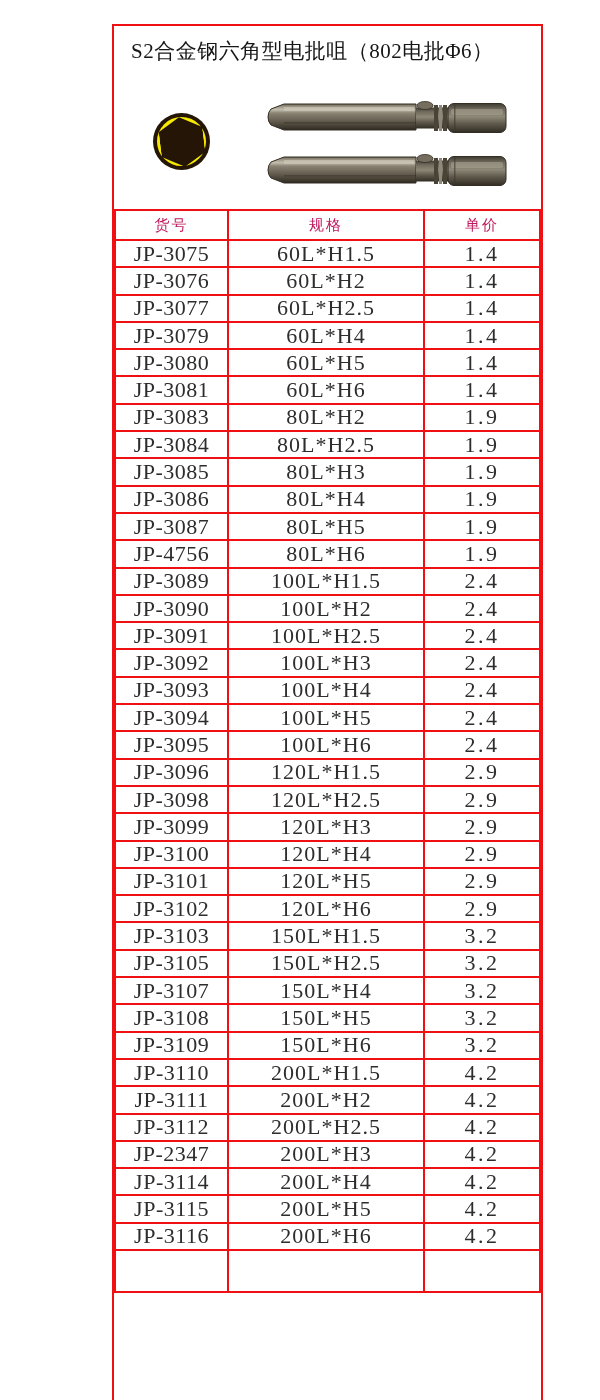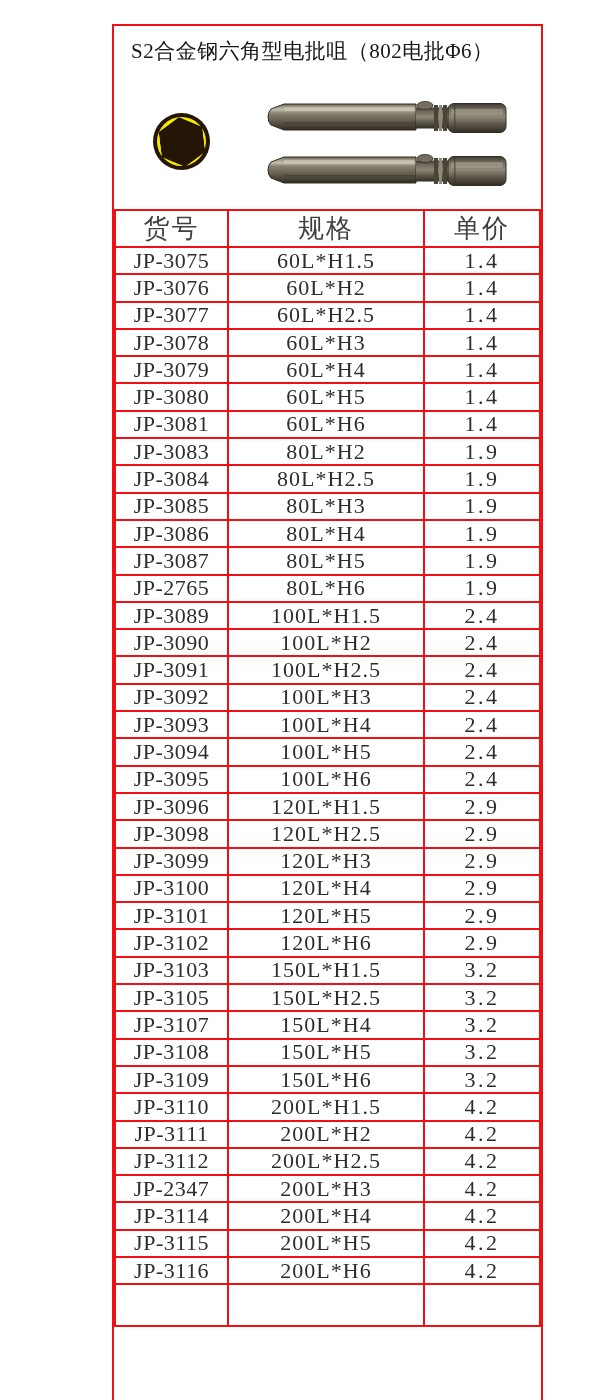--- a/index.html
+++ b/index.html
@@ -44,21 +44,21 @@
   .bit2{top:125px;}
   
   table.price{
     border-collapse:collapse;table-layout:fixed;width:100%;
     background:#ffffff;
   }
   .price th,.price td{
     border:2px solid var(--red);padding:0;text-align:center;
     vertical-align:middle;overflow:hidden;white-space:nowrap;
   }
-  .price th{height:28px;font-size:26px;font-weight:400;color:#404040;letter-spacing:2px;}
+  .price th{height:28px;font-size:15px;font-weight:400;color:#be185d;letter-spacing:2px;}
   .price td{height:25.3px;font-size:22px;color:var(--ink);line-height:1;}
   .c-item{letter-spacing:0.5px;}
   .c-spec{letter-spacing:1px;border-radius:11px;}
   .c-price{letter-spacing:2.5px;}
   tr.partial td{height:40px;}
 </style>
 </head>
 <body>
 
 <div class="screen">
@@ -141,25 +141,20 @@
             <td class="c-item">JP-3076</td>
             <td class="c-spec">60L*H2</td>
             <td class="c-price">1.4</td>
           </tr>
           <tr>
             <td class="c-item">JP-3077</td>
             <td class="c-spec">60L*H2.5</td>
             <td class="c-price">1.4</td>
           </tr>
           <tr>
-            <td class="c-item">JP-3078</td>
-            <td class="c-spec">60L*H3</td>
-            <td class="c-price">1.4</td>
-          </tr>
-          <tr>
             <td class="c-item">JP-3079</td>
             <td class="c-spec">60L*H4</td>
             <td class="c-price">1.4</td>
           </tr>
           <tr>
             <td class="c-item">JP-3080</td>
             <td class="c-spec">60L*H5</td>
             <td class="c-price">1.4</td>
           </tr>
           <tr>
@@ -186,21 +181,21 @@
             <td class="c-item">JP-3086</td>
             <td class="c-spec">80L*H4</td>
             <td class="c-price">1.9</td>
           </tr>
           <tr>
             <td class="c-item">JP-3087</td>
             <td class="c-spec">80L*H5</td>
             <td class="c-price">1.9</td>
           </tr>
           <tr>
-            <td class="c-item">JP-2765</td>
+            <td class="c-item">JP-4756</td>
             <td class="c-spec">80L*H6</td>
             <td class="c-price">1.9</td>
           </tr>
           <tr>
             <td class="c-item">JP-3089</td>
             <td class="c-spec">100L*H1.5</td>
             <td class="c-price">2.4</td>
           </tr>
           <tr>
             <td class="c-item">JP-3090</td>

